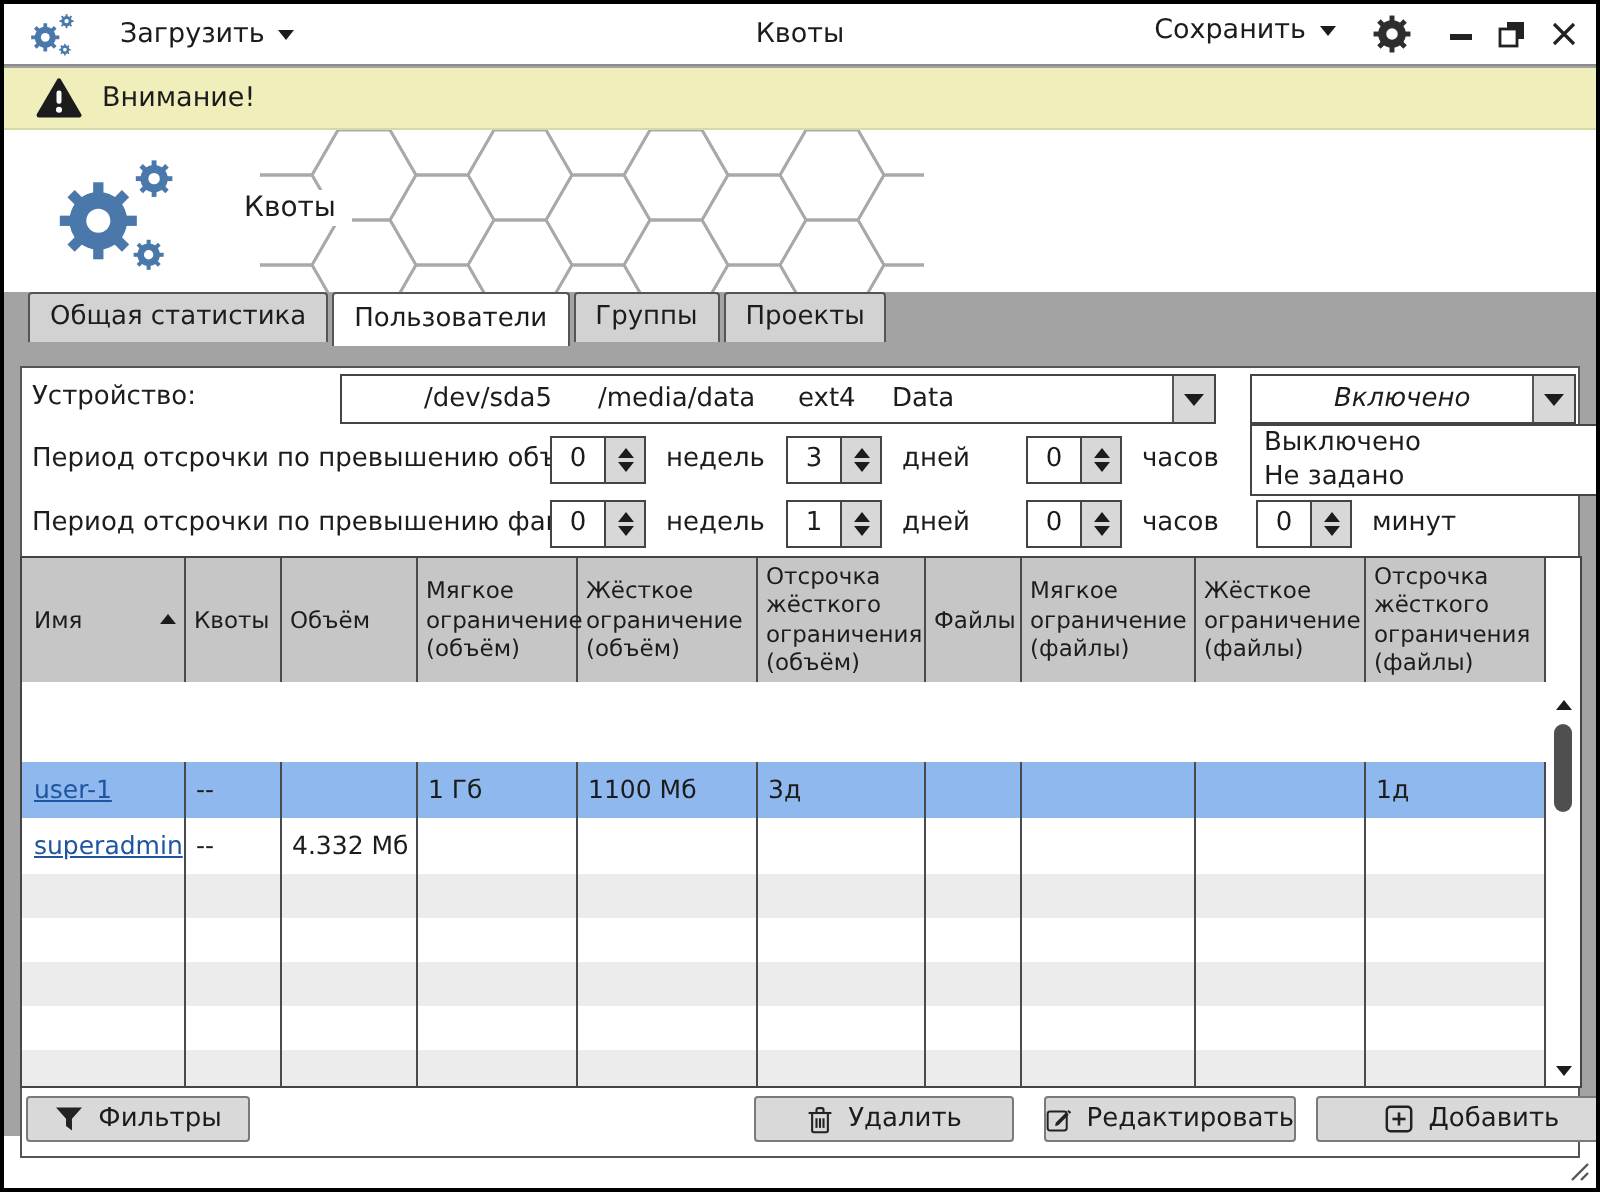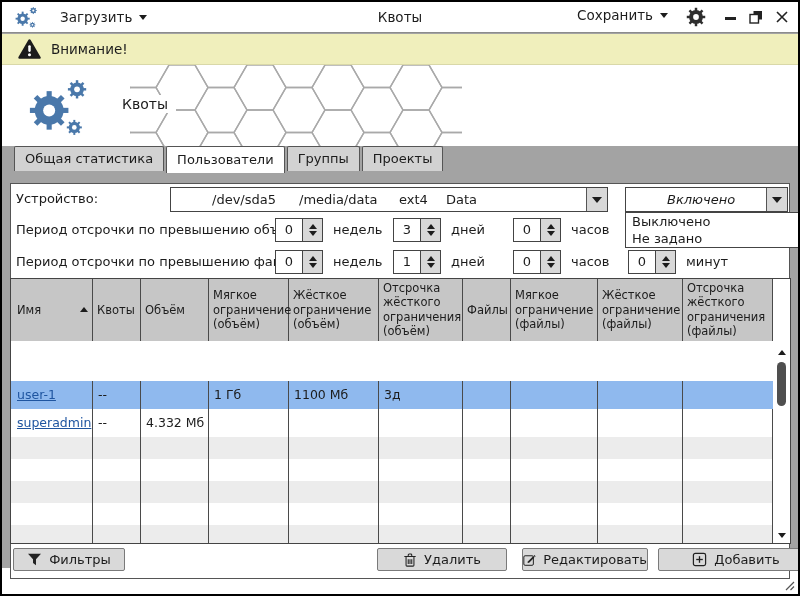--- a/index.html
+++ b/index.html
@@ -326,20 +326,21 @@
         <div class="trow drow sel">
           <div class="dc c0" style="padding-left:6px"><a class="ulink">user-1</a></div>
           <div class="dc c1">--</div>
           <div class="dc c2"></div>
           <div class="dc c3">1 Гб</div>
           <div class="dc c4">1100 Мб</div>
           <div class="dc c5">3д</div>
           <div class="dc c6"></div>
           <div class="dc c7"></div>
           <div class="dc c8"></div>
+          <div class="dc c9">1д</div>
         </div>
 
         <div class="trow drow">
           <div class="dc c0" style="padding-left:6px"><a class="ulink">superadmin</a></div>
           <div class="dc c1">--</div>
           <div class="dc c2">4.332 Мб</div>
           <div class="dc c3"></div>
           <div class="dc c4"></div>
           <div class="dc c5"></div>
           <div class="dc c6"></div>

